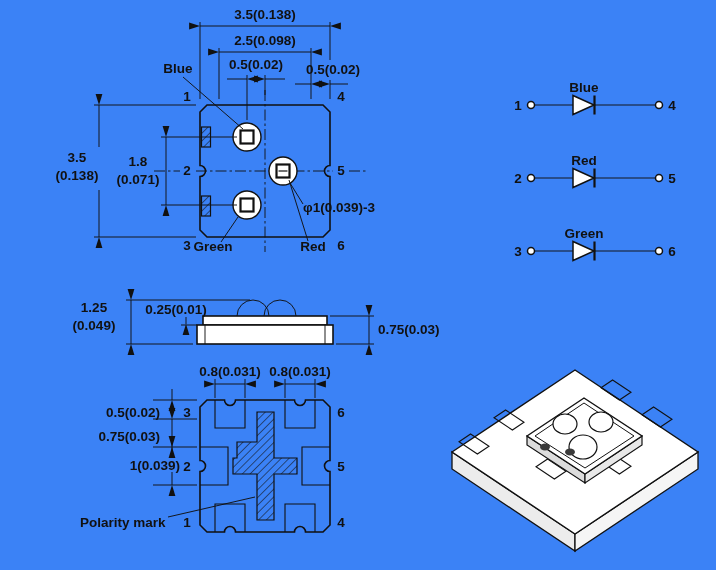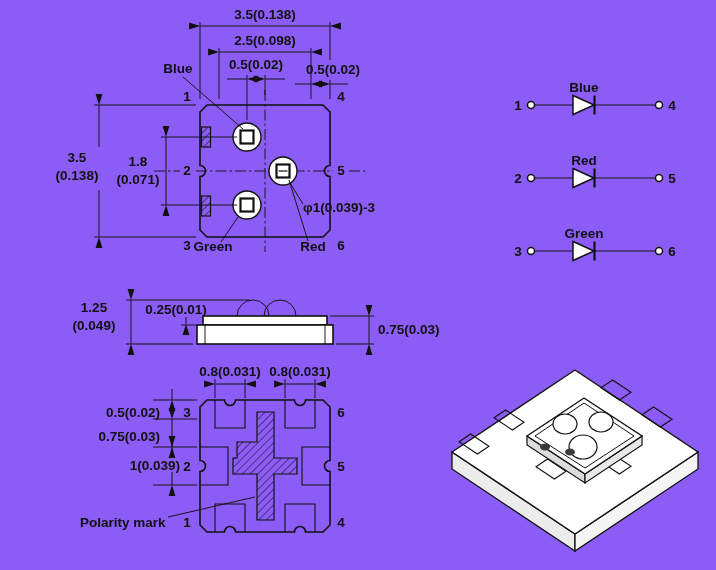--- a/index.html
+++ b/index.html
@@ -1,16 +1,16 @@
 <!DOCTYPE html>
 <html><head>
 <meta charset="utf-8">
 <style>
   html,body{margin:0;padding:0;background:#fff;}
-  .sheet{width:716px;height:570px;background:#8b5cf6;position:relative;overflow:hidden;}
+  .sheet{width:716px;height:570px;background:#3b82f6;position:relative;overflow:hidden;}
   svg text{font-family:"Liberation Sans","DejaVu Sans",sans-serif;font-weight:700;font-size:13.5px;fill:#111;}
   .obj{stroke:#111;stroke-width:1.6;fill:none;}
   .objw{stroke:#111;stroke-width:1.6;fill:#fff;}
   .thin{stroke:#111;stroke-width:0.95;fill:none;}
   .cl{stroke:#111;stroke-width:0.9;stroke-dasharray:11 3 2.5 3;fill:none;}
   .chip{stroke:#111;stroke-width:2.2;fill:#fff;}
   .pad{stroke:#111;stroke-width:1.1;fill:none;}
   .hat{fill:url(#hatch);stroke:#111;stroke-width:1.2;}
   .led{stroke:#111;stroke-width:1.4;fill:#fff;}
   .dio{stroke:#111;stroke-width:1.5;fill:#fff;}

